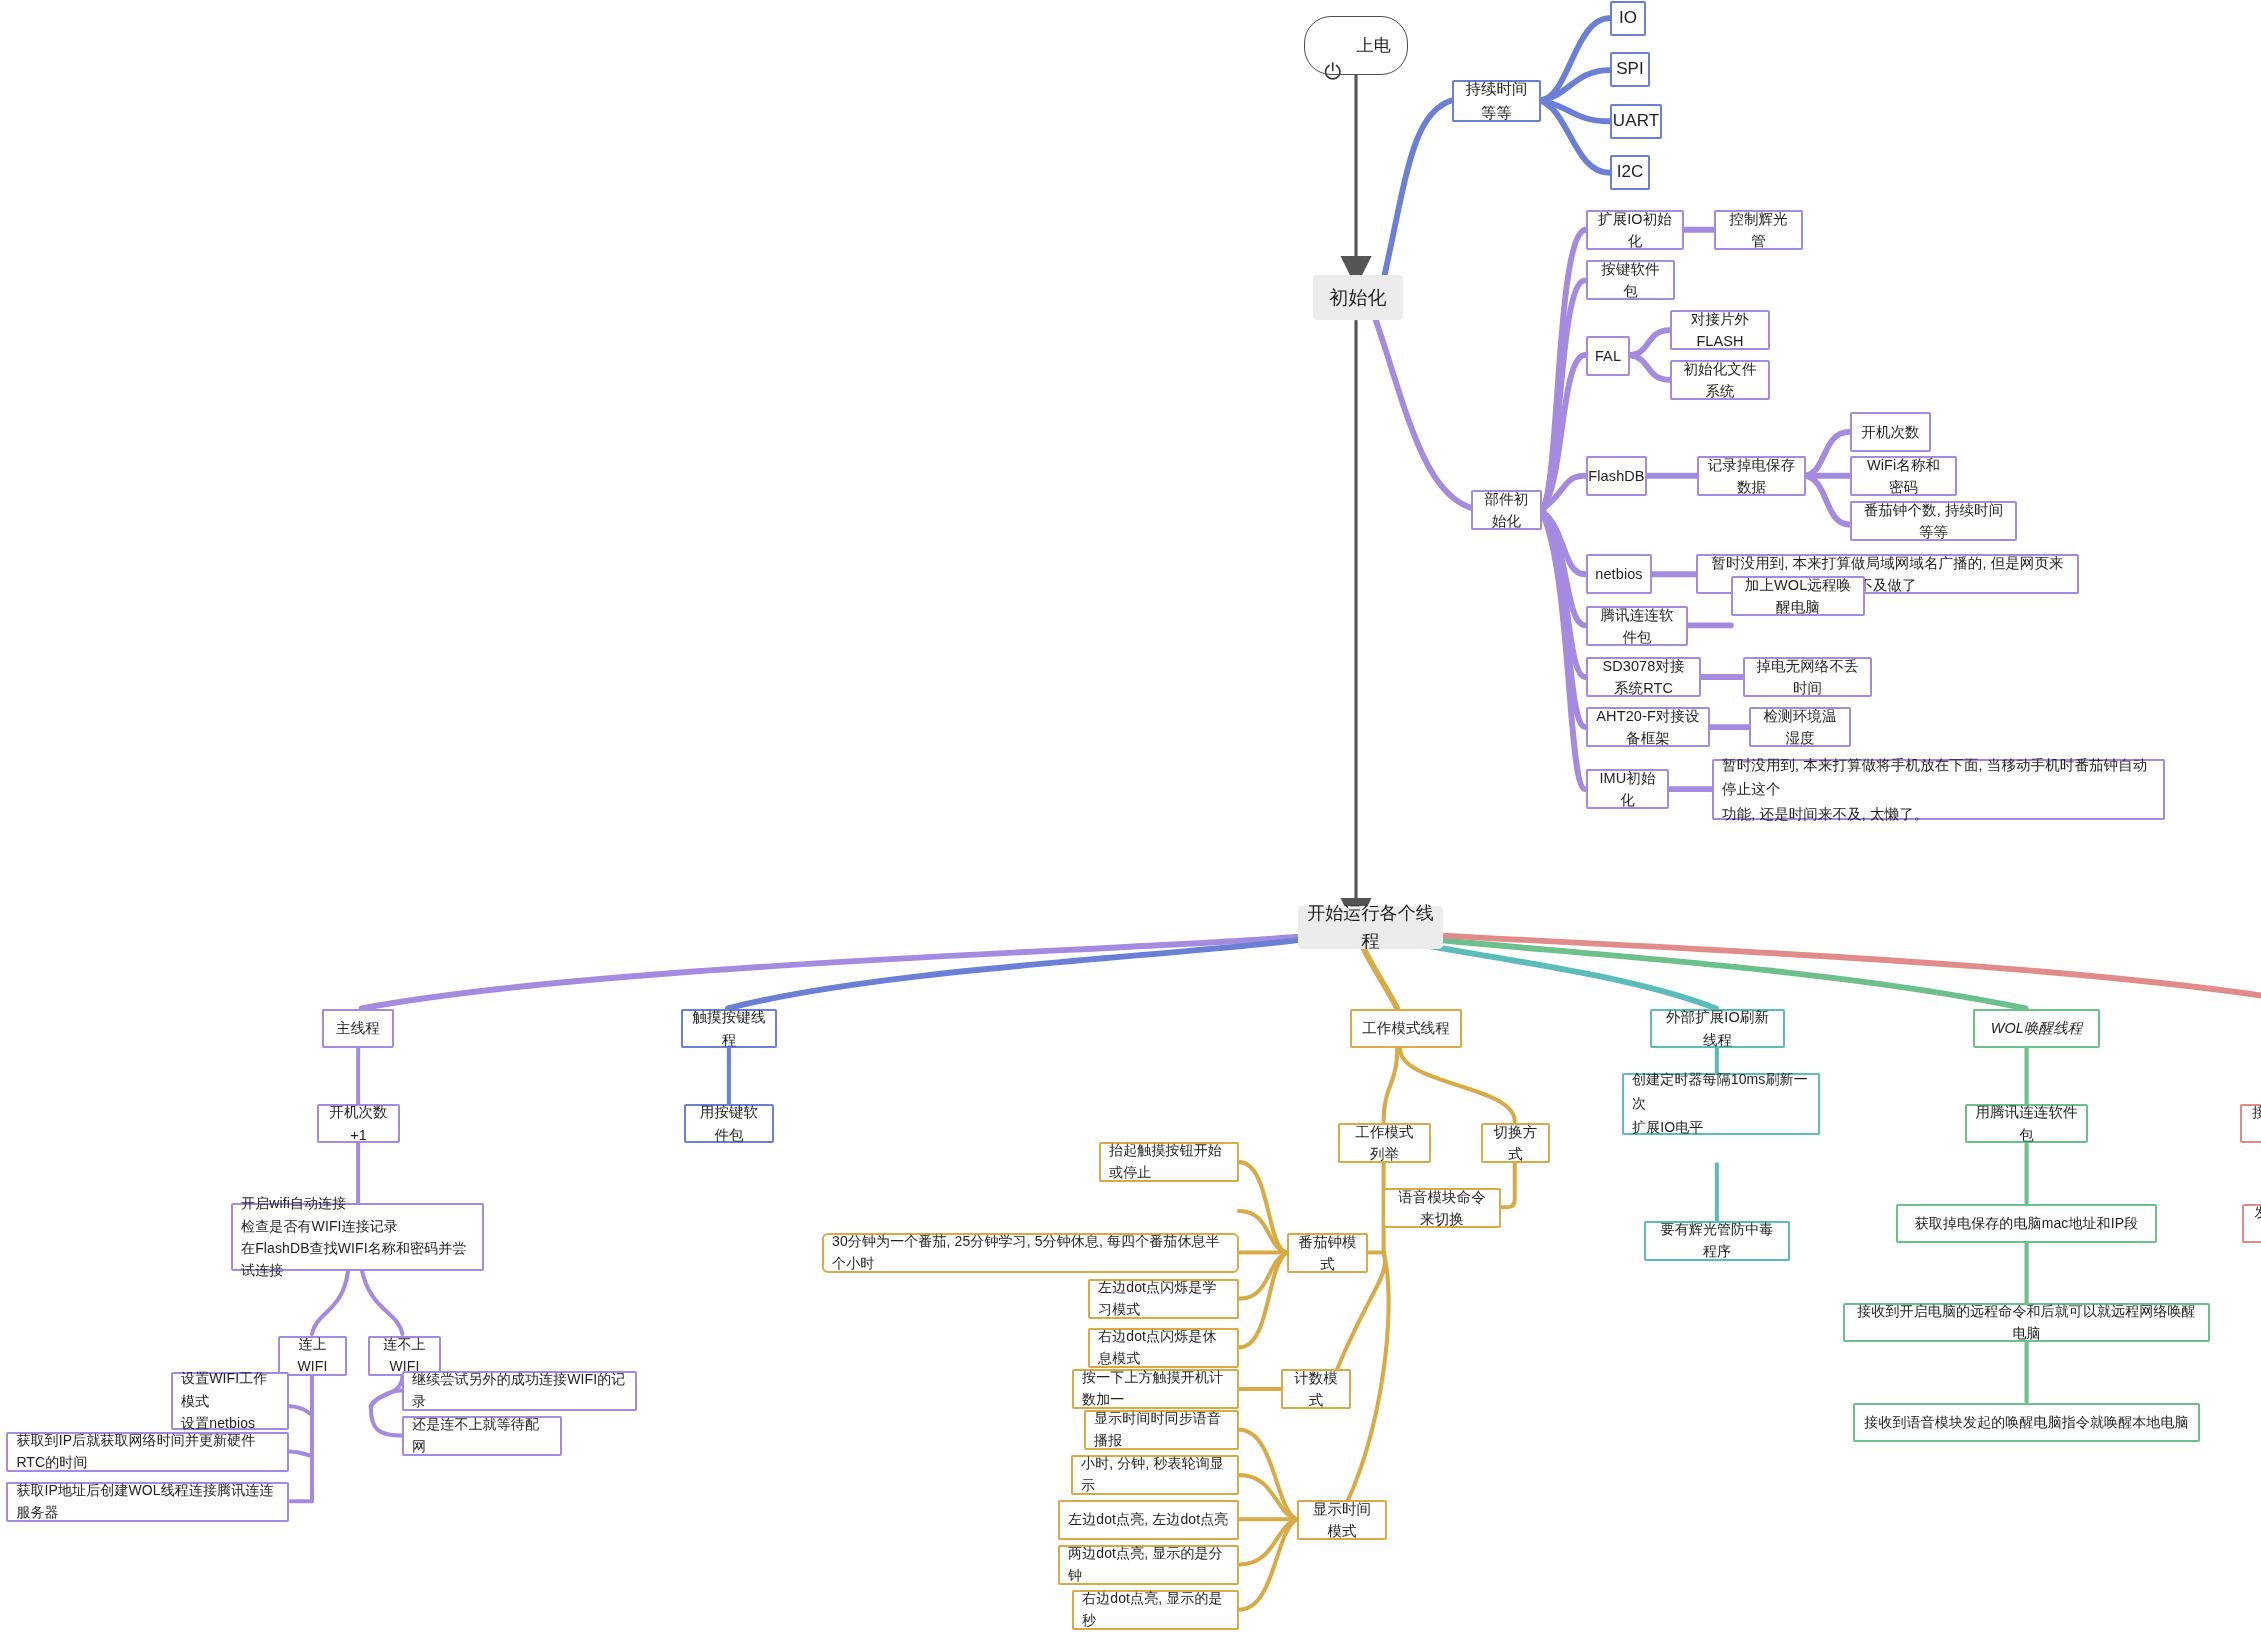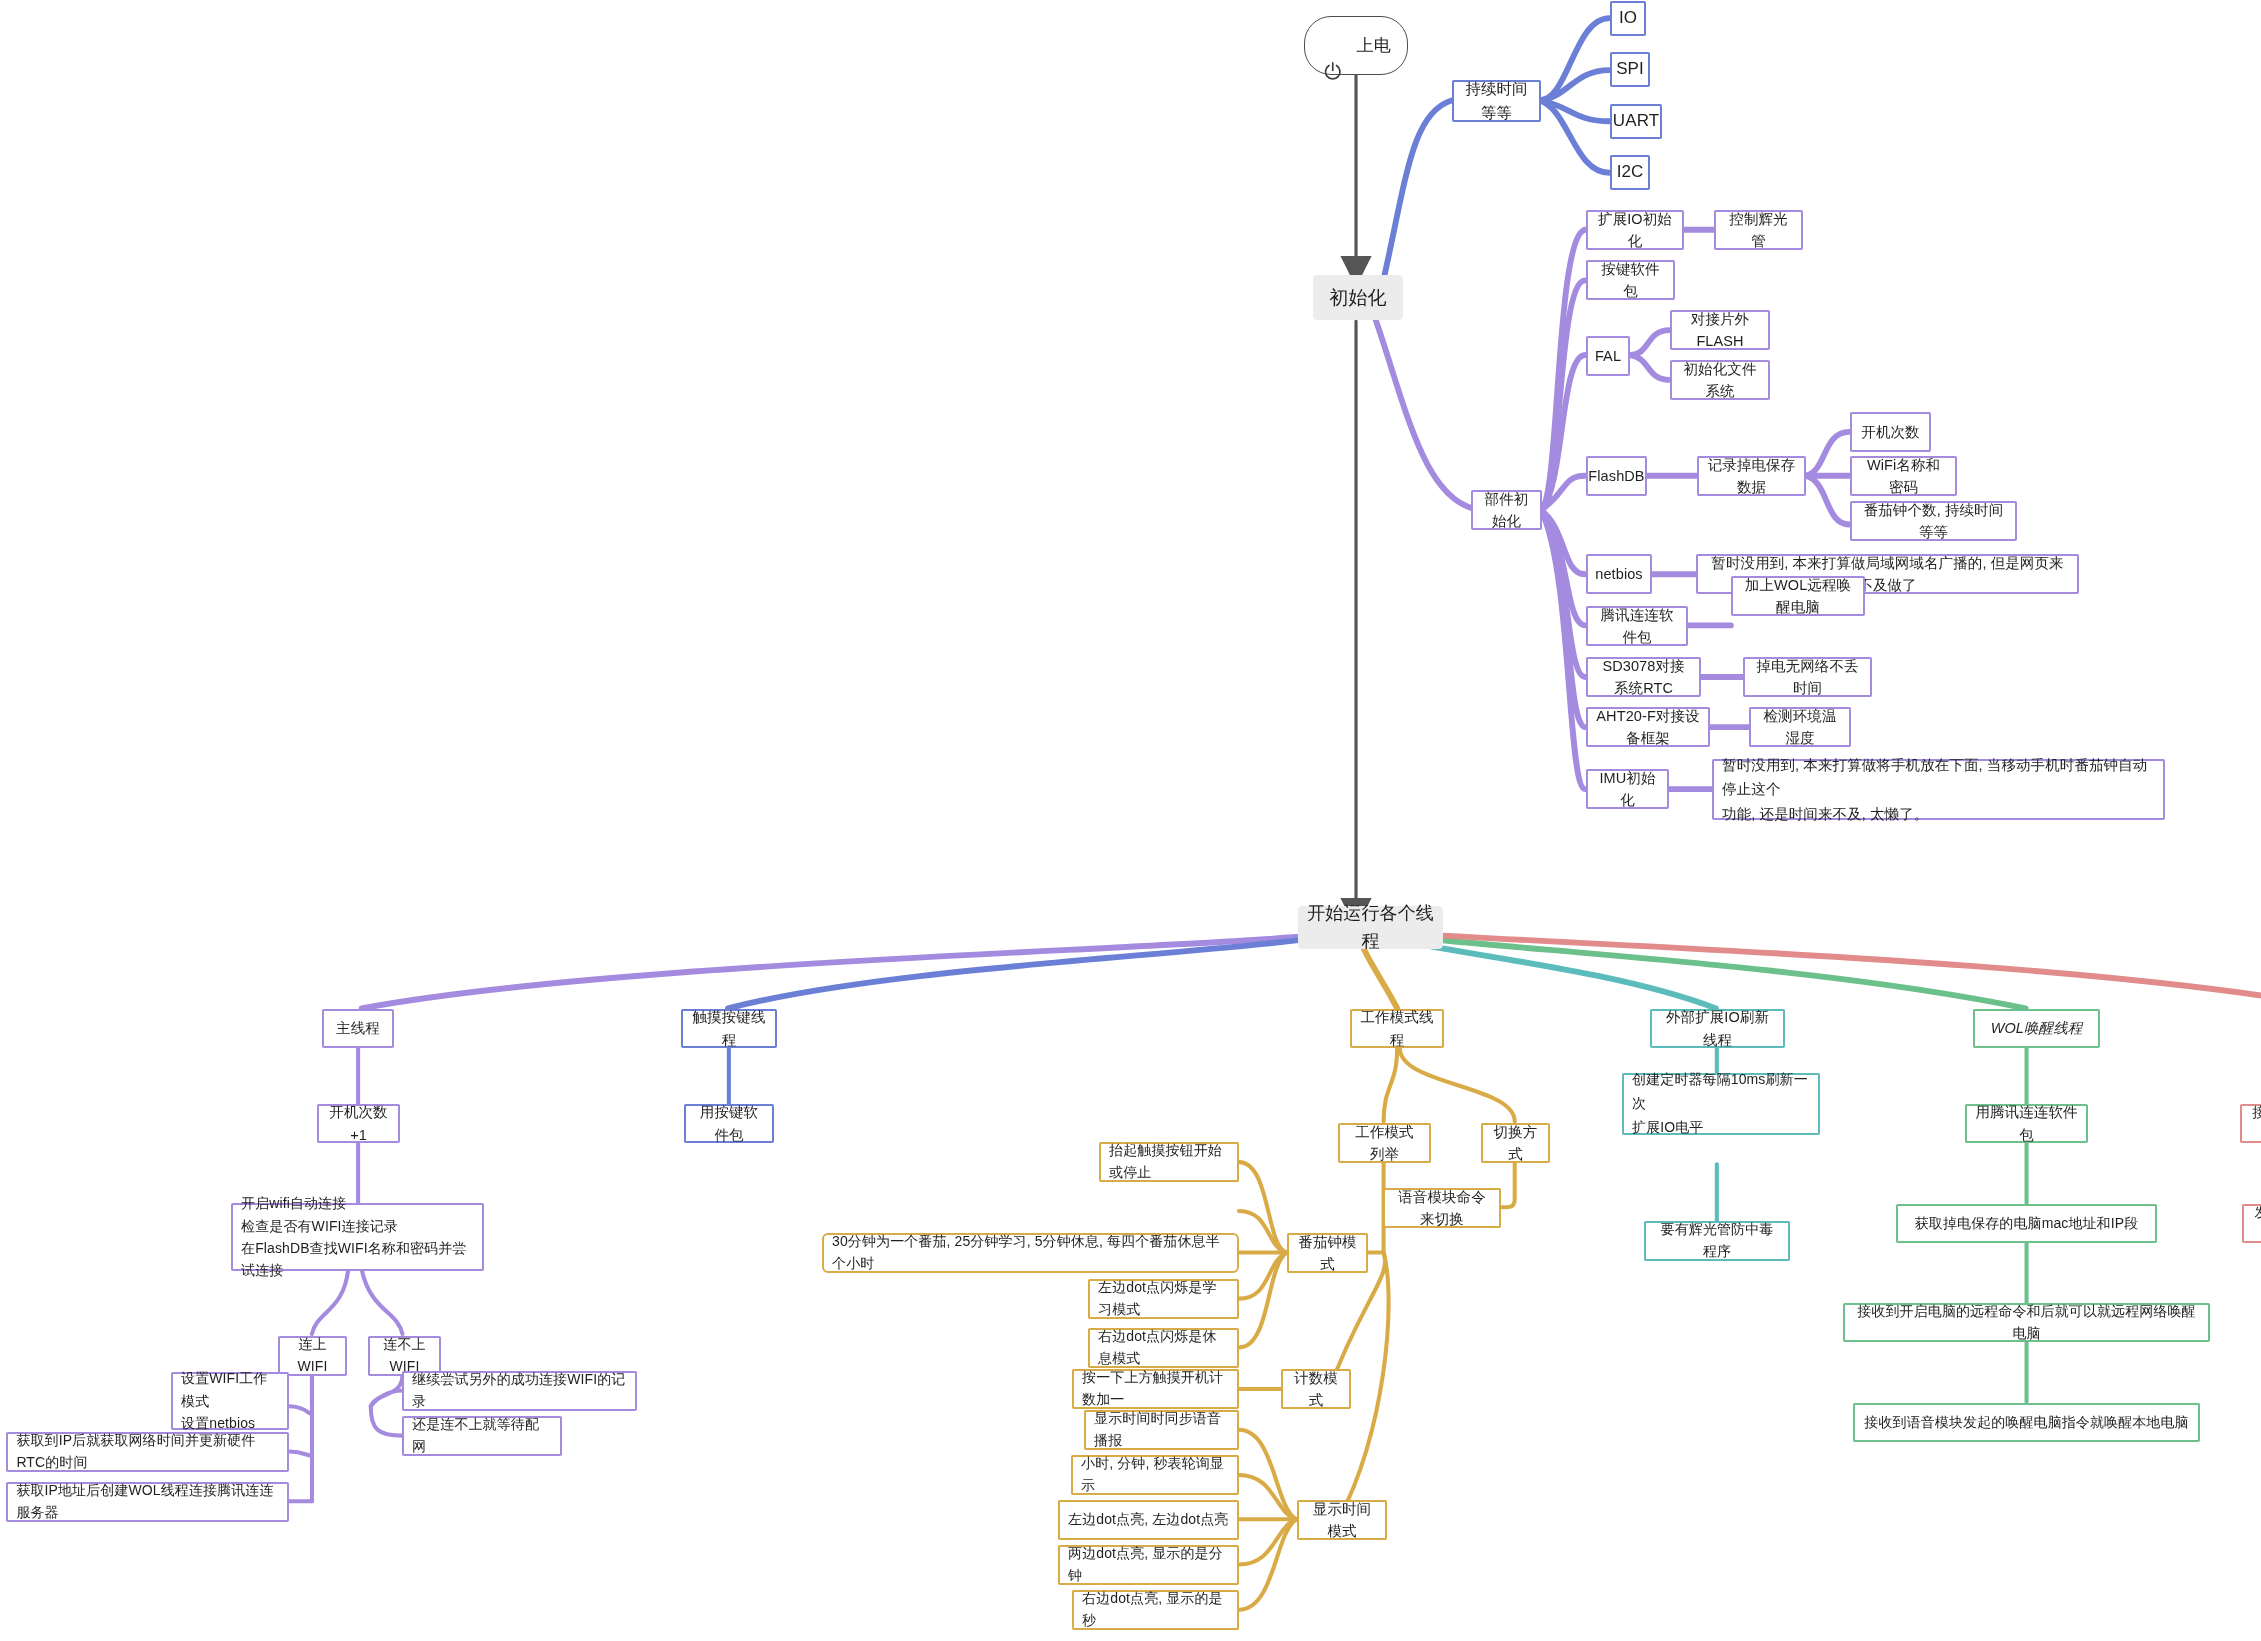--- a/index.html
+++ b/index.html
@@ -230,21 +230,21 @@
 设置netbios</div>
   <div class="node left" style="left:6.3px;top:1432px;width:283px;height:40px;border-color:#a48be0;font-size:14px;">获取到IP后就获取网络时间并更新硬件RTC的时间</div>
   <div class="node left" style="left:6.3px;top:1482px;width:283px;height:40px;border-color:#a48be0;font-size:14px;">获取IP地址后创建WOL线程连接腾讯连连服务器</div>
 
   <div class="node left" style="left:402px;top:1371px;width:235px;height:40px;border-color:#a48be0;font-size:14px;">继续尝试另外的成功连接WIFI的记录</div>
   <div class="node left" style="left:402px;top:1416px;width:160px;height:40px;border-color:#a48be0;font-size:14px;">还是连不上就等待配网</div>
 
   <div class="node" style="left:681px;top:1009px;width:96px;height:39px;border-color:#6b7fd7;font-size:14.5px;">触摸按键线程</div>
   <div class="node" style="left:684px;top:1104px;width:90px;height:39px;border-color:#6b7fd7;font-size:14.5px;">用按键软件包</div>
 
-  <div class="node" style="left:1350px;top:1009px;width:94px;height:39px;border-color:#d9ab47;font-size:14.5px;">工作模式线程</div>
+  <div class="node" style="left:1350px;top:1009px;width:112px;height:39px;border-color:#d9ab47;font-size:14.5px;">工作模式线程</div>
   <div class="node" style="left:1338px;top:1123px;width:93px;height:40px;border-color:#d9ab47;font-size:14.5px;">工作模式列举</div>
   <div class="node" style="left:1481px;top:1123px;width:69px;height:40px;border-color:#d9ab47;font-size:14.5px;">切换方式</div>
   <div class="node" style="left:1383px;top:1188px;width:118px;height:40px;border-color:#d9ab47;font-size:14.5px;">语音模块命令来切换</div>
 
   <div class="node" style="left:1287px;top:1233px;width:81px;height:40px;border-color:#d9ab47;font-size:14.5px;">番茄钟模式</div>
   <div class="node left" style="left:1099px;top:1142px;width:140px;height:40px;border-color:#d9ab47;font-size:14px;">抬起触摸按钮开始或停止</div>
   <div class="node left" style="left:822px;top:1233px;width:417px;height:40px;border-color:#d9ab47;font-size:14px;border-radius:6px;">30分钟为一个番茄, 25分钟学习, 5分钟休息, 每四个番茄休息半个小时</div>
   <div class="node left" style="left:1088px;top:1279px;width:151px;height:40px;border-color:#d9ab47;font-size:14px;">左边dot点闪烁是学习模式</div>
   <div class="node left" style="left:1088px;top:1328px;width:151px;height:40px;border-color:#d9ab47;font-size:14px;">右边dot点闪烁是休息模式</div>
 

